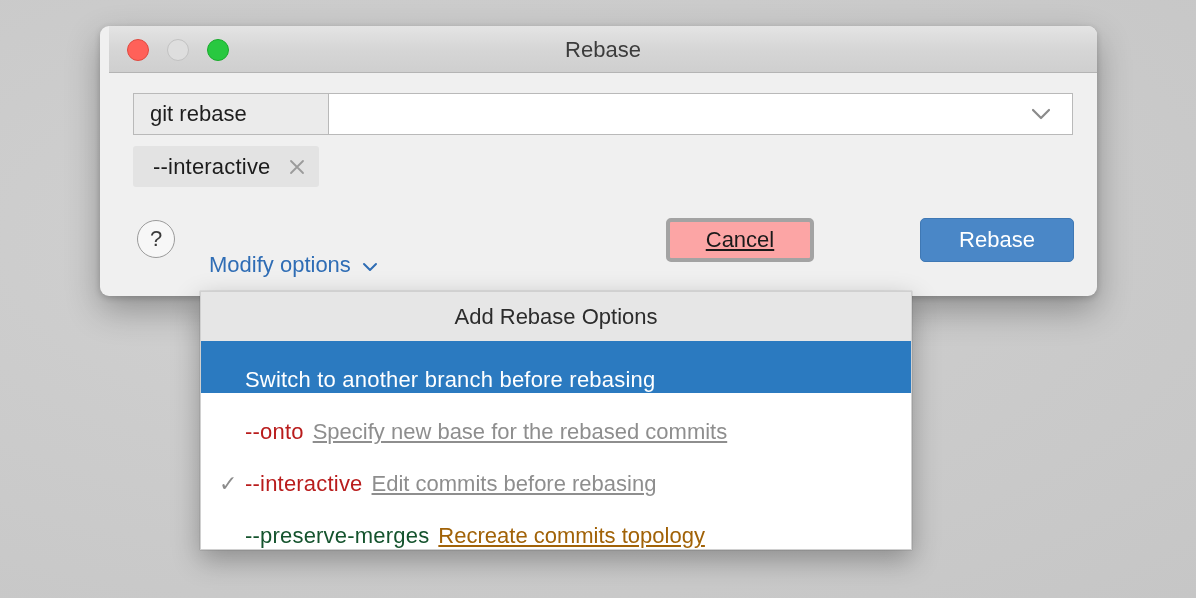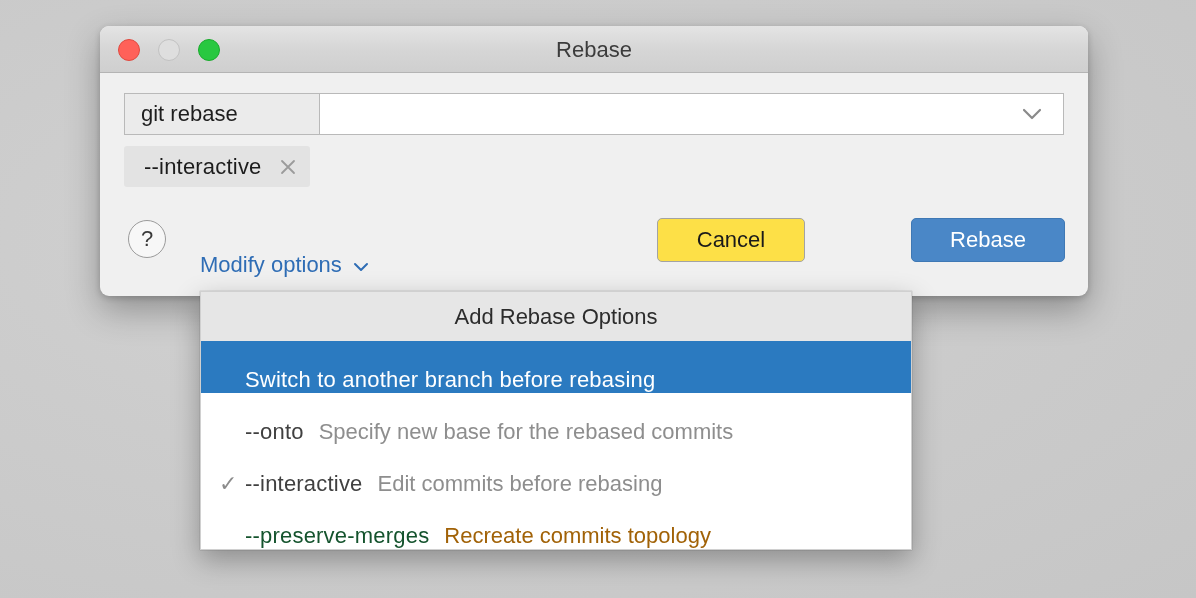--- a/index.html
+++ b/index.html
@@ -20,20 +20,21 @@
   #dialog {
     position: absolute;
     left: 100px;
     top: 26px;
     width: 988px;
     height: 270px;
     border-radius: 9px;
     background: #f0f0f0;
     box-shadow: 0 14px 34px rgba(0,0,0,0.30), 0 2px 6px rgba(0,0,0,0.18);
     overflow: hidden;
+    padding-left: 9px;
   }
   #titlebar {
     height: 46px;
     background: linear-gradient(to bottom, #e4e4e4 0%, #d6d6d6 50%, #cfcfcf 100%);
     border-bottom: 1px solid #b4b4b4;
     position: relative;
   }
   #title-text {
     position: absolute;
     left: 0; right: 0; top: 11px;
@@ -177,23 +178,24 @@
     display: flex;
     align-items: center;
     justify-content: center;
     font-size: 22px;
     box-sizing: border-box;
     cursor: pointer;
   }
   #cancel-button {
     right: 283px;
     width: 148px;
-    background: #fde047;
-    border: 1px solid #a3a3a3;
+    background: #fca5a5;
+    border: 4px solid #a3a3a3;
     color: #1a1a1a;
+    text-decoration: underline;
   }
   #rebase-button {
     right: 23px;
     width: 154px;
     background: #4a87c7;
     border: 1px solid #3f78b4;
     color: #ffffff;
   }
 
   
@@ -230,26 +232,27 @@
     background: #2b7ac0;
     color: #ffffff;
   }
   .check-slot {
     width: 26px;
     flex: 0 0 26px;
     font-size: 22px;
     color: #8c8c8c;
   }
   .item-flag {
-    color: #404040;
+    color: #b91c1c;
     letter-spacing: 0.2px;
   }
   .item-desc {
     color: #8e8e8e;
-    margin-left: 15px;
+    margin-left: 9px;
+    text-decoration: underline;
   }
   .menu-item.selected .item-flag,
   .menu-item.selected .item-desc { color: #ffffff; margin-left: 0; }
   .menu-item.disabled .item-flag { color: #14532d; }
   .menu-item.disabled .item-desc { color: #a16207; }
 </style>
 </head>
 <body>
 
 <div id="dialog">

